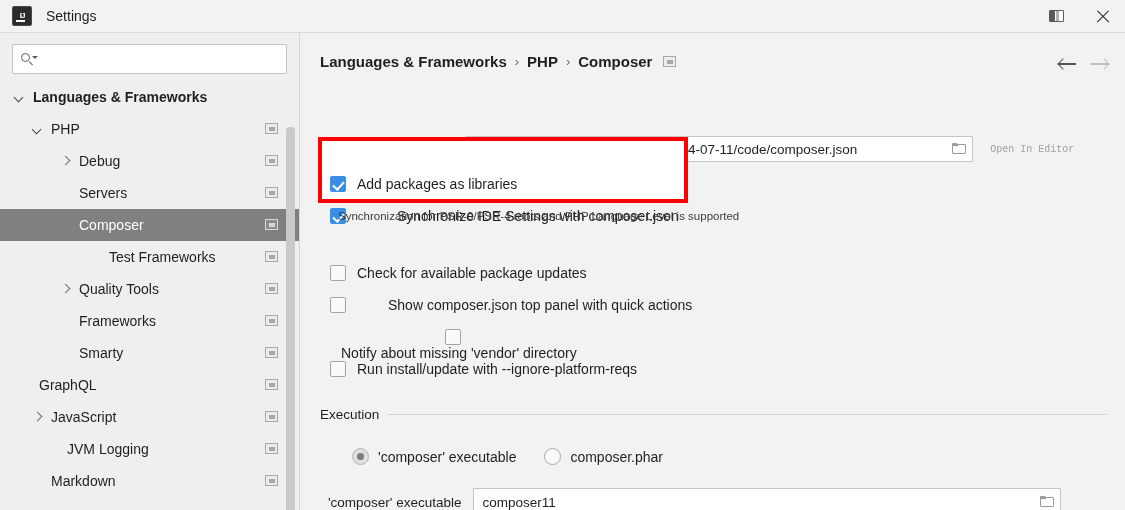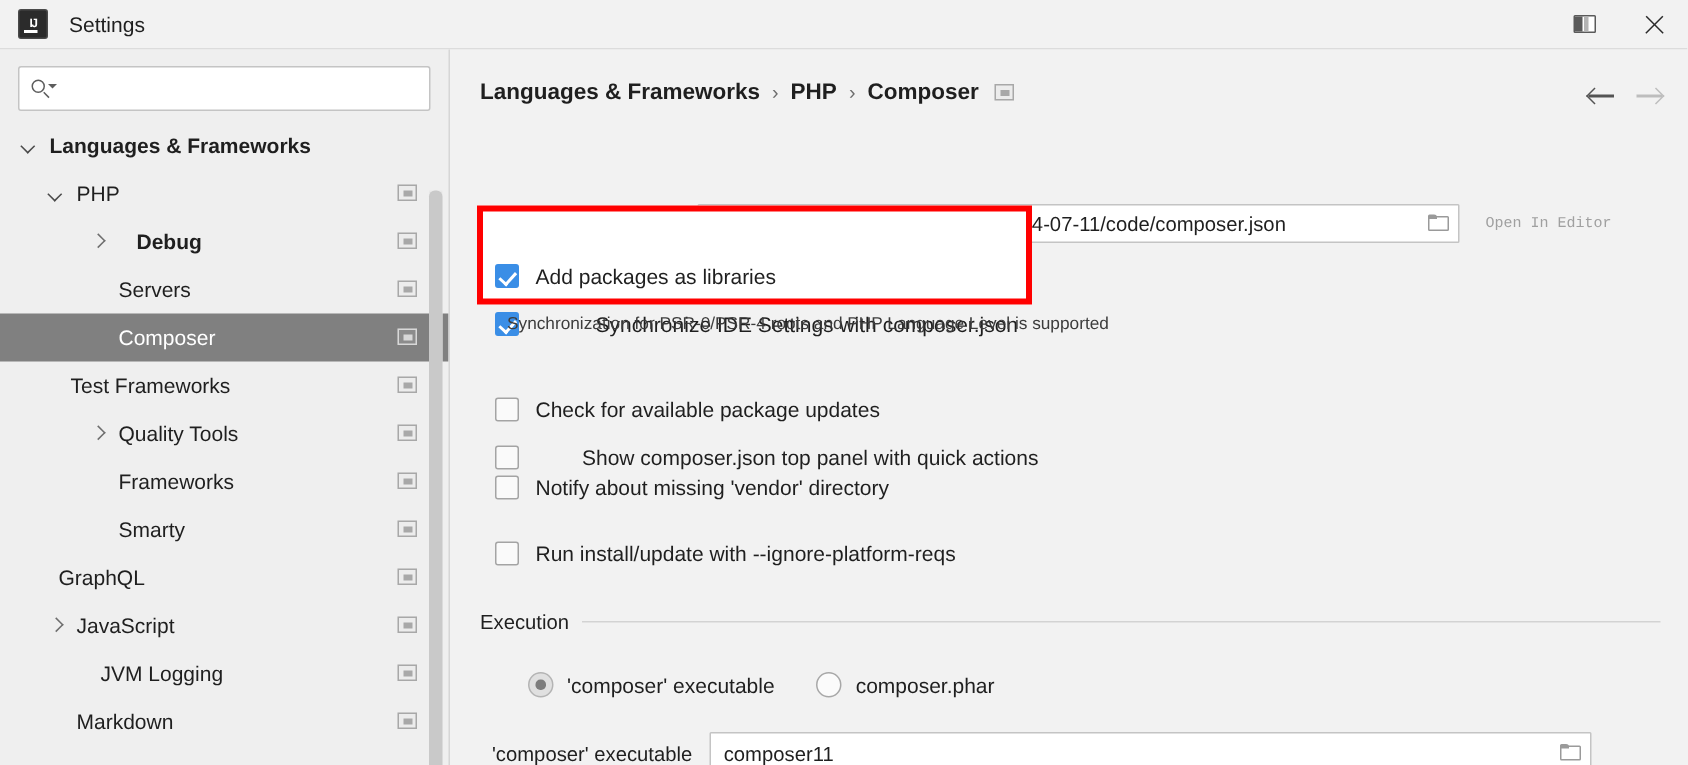--- a/index.html
+++ b/index.html
@@ -407,40 +407,40 @@
         </div>
         <div class="row" style="padding-left: 32px;">
           <span class="arrow down"></span>
           <span class="row-label" style="margin-left: 7px;">PHP</span>
           <span class="badge">
             <i></i>
           </span>
         </div>
         <div class="row" style="padding-left: 60px;">
           <span class="arrow right"></span>
-          <span class="row-label" style="margin-left: 19px; font-weight: bold;">Debug</span>
+          <span class="row-label" style="margin-left: 7px;">Debug</span>
           <span class="badge">
             <i></i>
           </span>
         </div>
         <div class="row" style="padding-left: 60px;">
           <span class="arrow"></span>
           <span class="row-label" style="margin-left: 7px;">Servers</span>
           <span class="badge">
             <i></i>
           </span>
         </div>
         <div class="row sel" style="padding-left: 60px;">
           <span class="arrow"></span>
           <span class="row-label" style="margin-left: 7px;">Composer</span>
           <span class="badge">
             <i></i>
           </span>
         </div>
-        <div class="row" style="padding-left: 28px;">
+        <div class="row" style="padding-left: 90px;">
           <span class="arrow"></span>
           <span class="row-label" style="margin-left: 7px;">Test Frameworks</span>
           <span class="badge">
             <i></i>
           </span>
         </div>
         <div class="row" style="padding-left: 60px; text-align: right;">
           <span class="arrow right"></span>
           <span class="row-label" style="margin-left: 7px;">Quality Tools</span>
           <span class="badge">
@@ -549,21 +549,21 @@
     <div class="hint">Synchronization for PSR-0/PSR-4 roots and PHP Language Level is supported</div>
 
     <div class="cb-row" style="left:30px; top:232px;">
       <span class="cb off"></span>
       <span class="cb-label">Check for available package updates</span>
     </div>
     <div class="cb-row" style="left:30px; top:264px;gap:31px;">
       <span class="cb off"></span>
       <span class="cb-label">Show composer.json top panel with quick actions</span>
     </div>
-    <div class="cb-row" style="left:30px; top:284px;">
+    <div class="cb-row" style="left:30px; top:296px;flex-direction:column;">
       <span class="cb off"></span>
       <span class="cb-label">Notify about missing 'vendor' directory</span>
     </div>
     <div class="cb-row" style="left:30px; top:328px;">
       <span class="cb off"></span>
       <span class="cb-label">Run install/update with --ignore-platform-reqs</span>
     </div>
 
     <div class="sec-title-row">
       <span class="sec-title">Execution</span>

